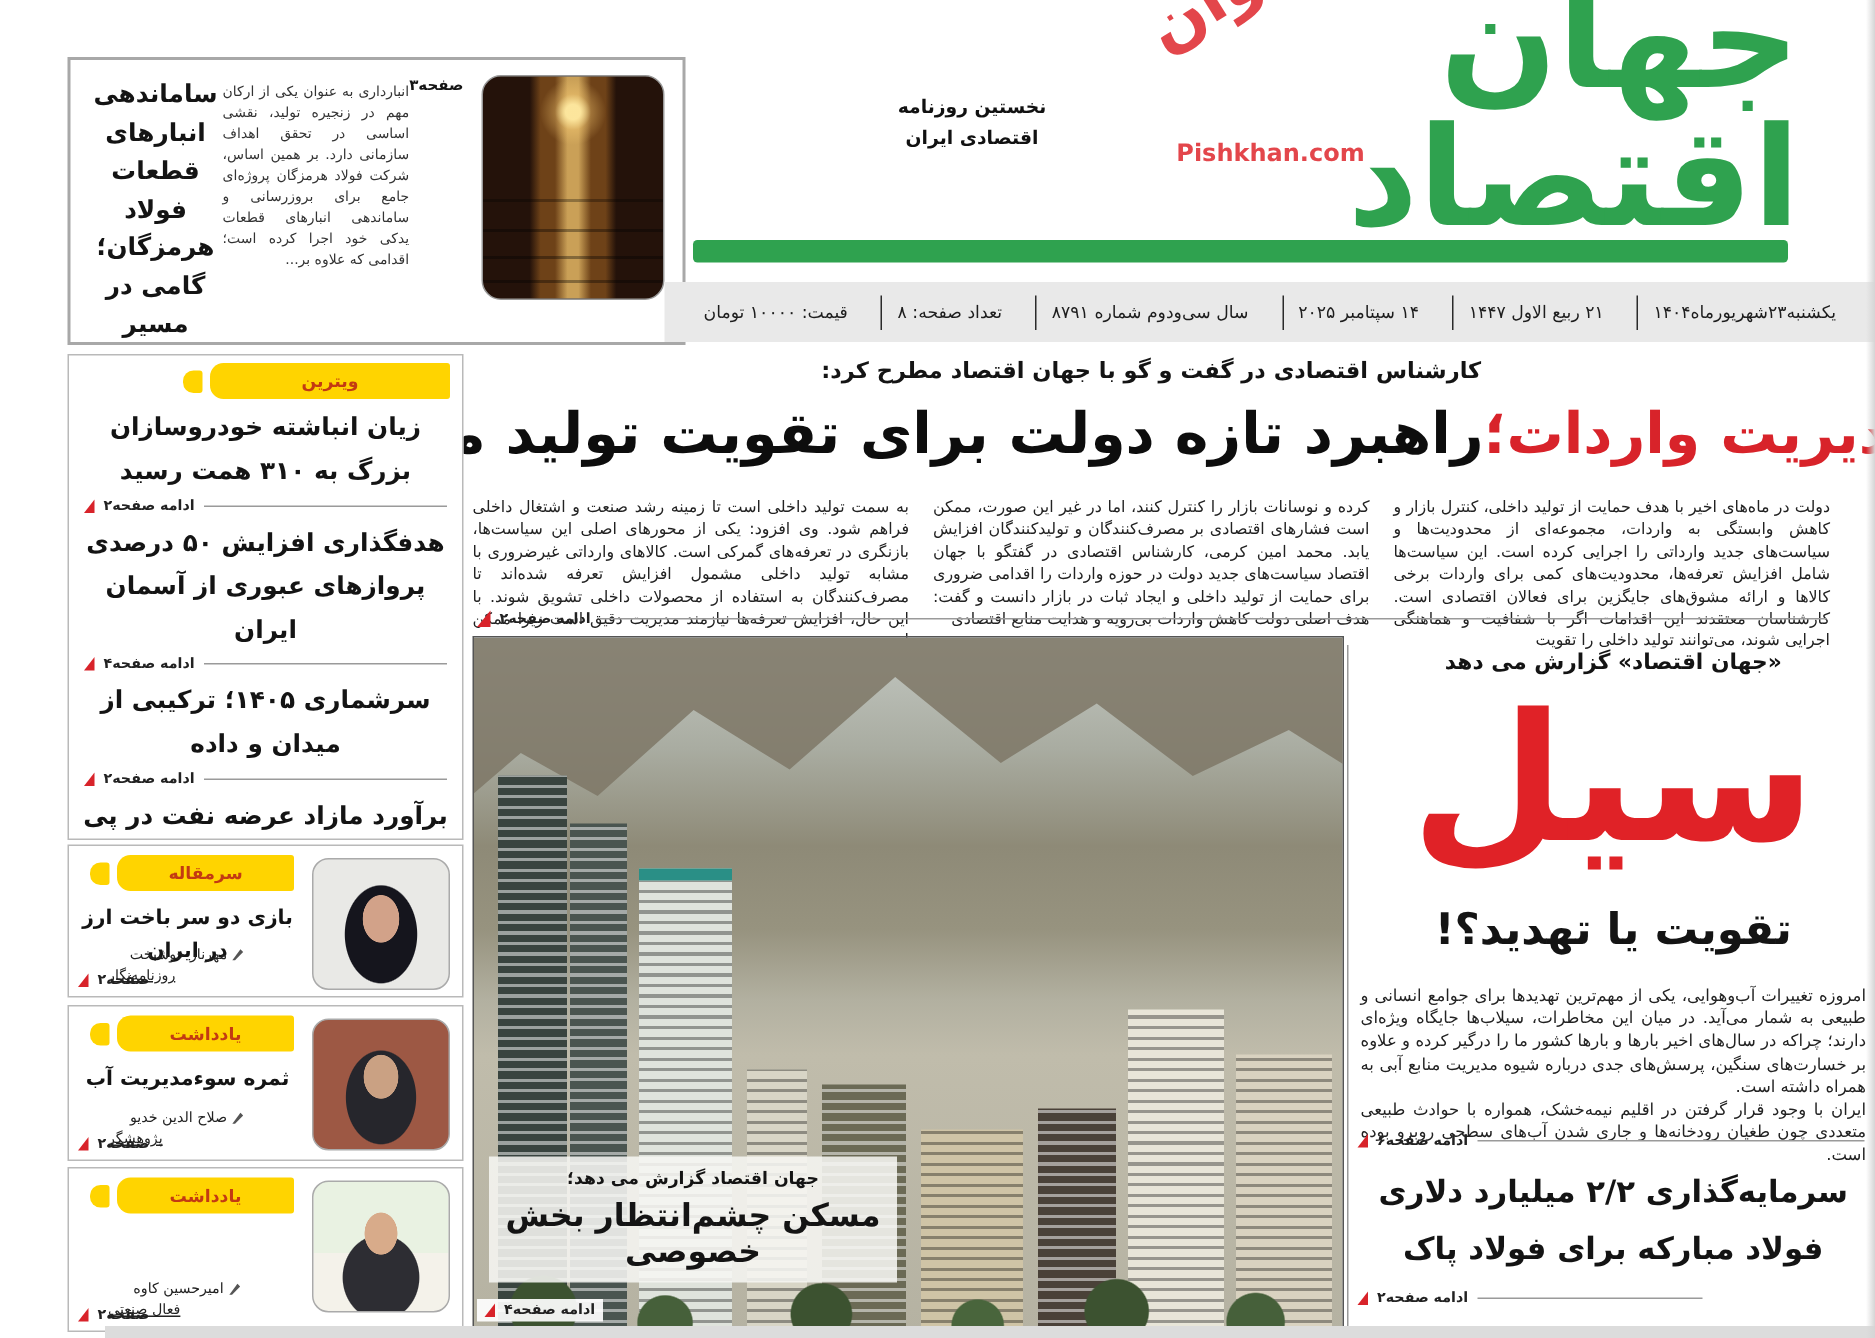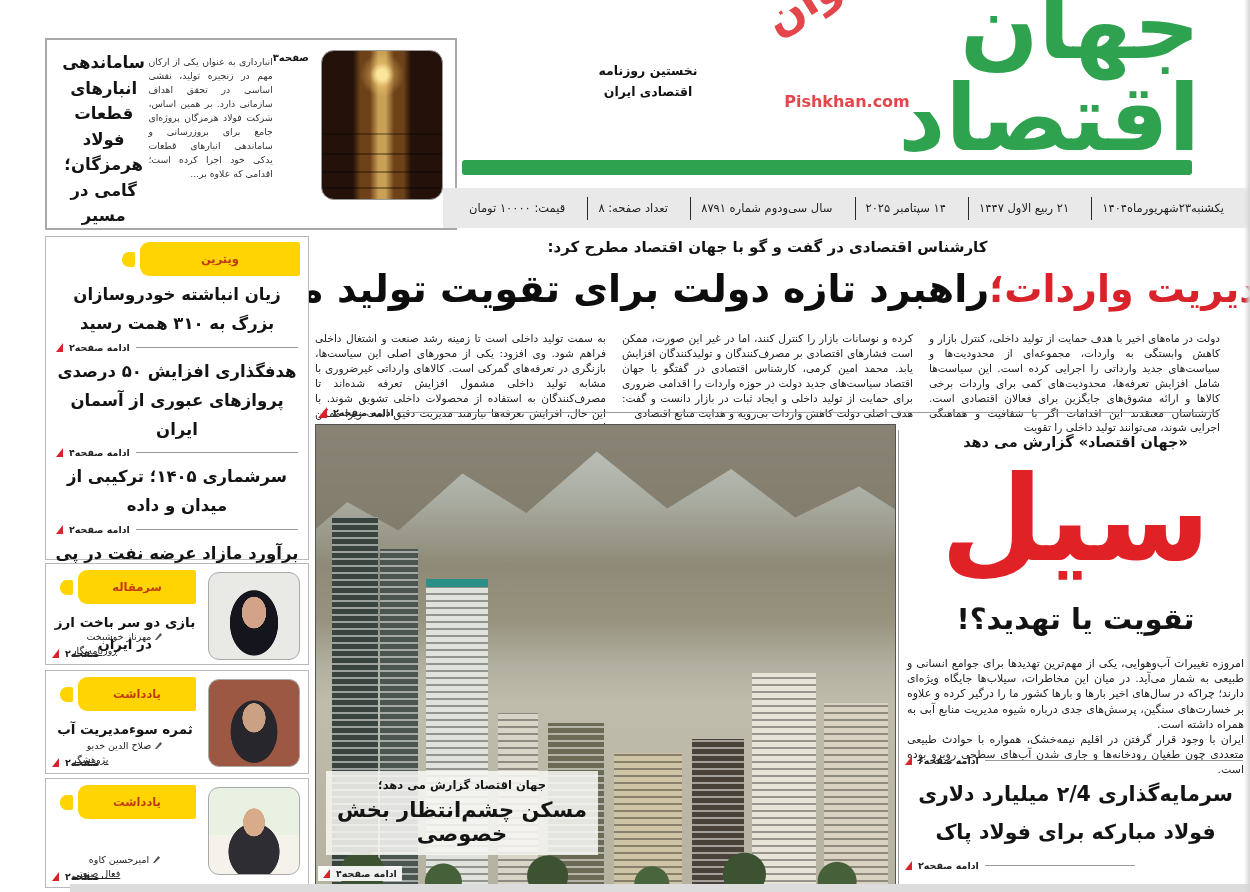--- a/index.html
+++ b/index.html
@@ -17,21 +17,21 @@
 
   
   .abs{position:absolute;}
   .box{border:1px solid var(--gray-border);background:#fff;}
   .cont-row{display:flex;align-items:center;gap:6px;}
   .flag{width:0;height:0;border-bottom:11px solid var(--red);border-left:9px solid transparent;flex:0 0 auto;}
   .flag-sm{border-bottom-width:9px;border-left-width:7px;}
   .cont-label{font-size:9.5px;font-weight:bold;color:#222;direction:rtl;white-space:nowrap;}
   .rule-fill{flex:1;border-top:1px solid #9a9a9a;}
   .tab-row{display:flex;flex-direction:row-reverse;align-items:center;gap:5px;}
-  .tab-pill{background:var(--yellow);border-radius:9px 2px 2px 9px;height:34px;display:flex;align-items:center;justify-content:center;
+  .tab-pill{background:var(--yellow);border-radius:9px 2px 2px 9px;height:24px;display:flex;align-items:center;justify-content:center;
             font-size:11.5px;font-weight:bold;color:#c33a12;direction:rtl;}
   .tab-notch{width:13px;height:15px;background:var(--yellow);border-radius:7px 2px 2px 7px;}
 
   
   .tl-box{left:45px;top:38px;width:412px;height:192px;border:2px solid #a8a8a8;padding:10px 12px 8px 12px;}
   .tl-inner{display:flex;flex-direction:row-reverse;gap:12px;height:100%;}
   .tl-text{flex:1;display:flex;flex-direction:row;}
   .tl-title{font-size:16.5px;font-weight:bold;text-align:center;direction:rtl;line-height:1.55;}
   .tl-body{font-size:9.3px;line-height:1.5;text-align:justify;direction:rtl;color:#333;margin-top:5px;}
   .tl-page{font-size:10px;font-weight:bold;direction:rtl;margin-top:2px;}
@@ -312,21 +312,21 @@
     <div class="rp-sub">تقویت یا تهدید؟!</div>
     <div class="rp-body">
       <span>امروزه تغییرات آب‌وهوایی، یکی از مهم‌ترین تهدیدها برای جوامع انسانی و طبیعی به شمار می‌آید. در میان این مخاطرات، سیلاب‌ها جایگاه ویژه‌ای دارند؛ چراکه در سال‌های اخیر بارها و بارها کشور ما را درگیر کرده و علاوه بر خسارت‌های سنگین، پرسش‌های جدی درباره شیوه مدیریت منابع آبی به همراه داشته است.</span><br>
       <span>ایران با وجود قرار گرفتن در اقلیم نیمه‌خشک، همواره با حوادث طبیعی متعددی چون طغیان رودخانه‌ها و جاری شدن آب‌های سطحی روبرو بوده است.</span>
     </div>
     <div class="cont-row rp-cont1">
       <span class="flag flag-sm"></span>
       <span class="cont-label">ادامه صفحه۶</span>
       <span class="rule-fill"></span>
     </div>
-    <div class="rp-steel">سرمایه‌گذاری ۲/4 میلیارد دلاری فولاد مبارکه برای فولاد پاک</div>
+    <div class="rp-steel">سرمایه‌گذاری ۲/۲ میلیارد دلاری فولاد مبارکه برای فولاد پاک</div>
     <div class="cont-row rp-cont2">
       <span class="flag flag-sm"></span>
       <span class="cont-label">ادامه صفحه۲</span>
       <span class="rule-fill"></span>
     </div>
   </div>
 
   <div class="abs bottom-strip"></div>
   <div class="abs right-edge"></div>
 </div>

